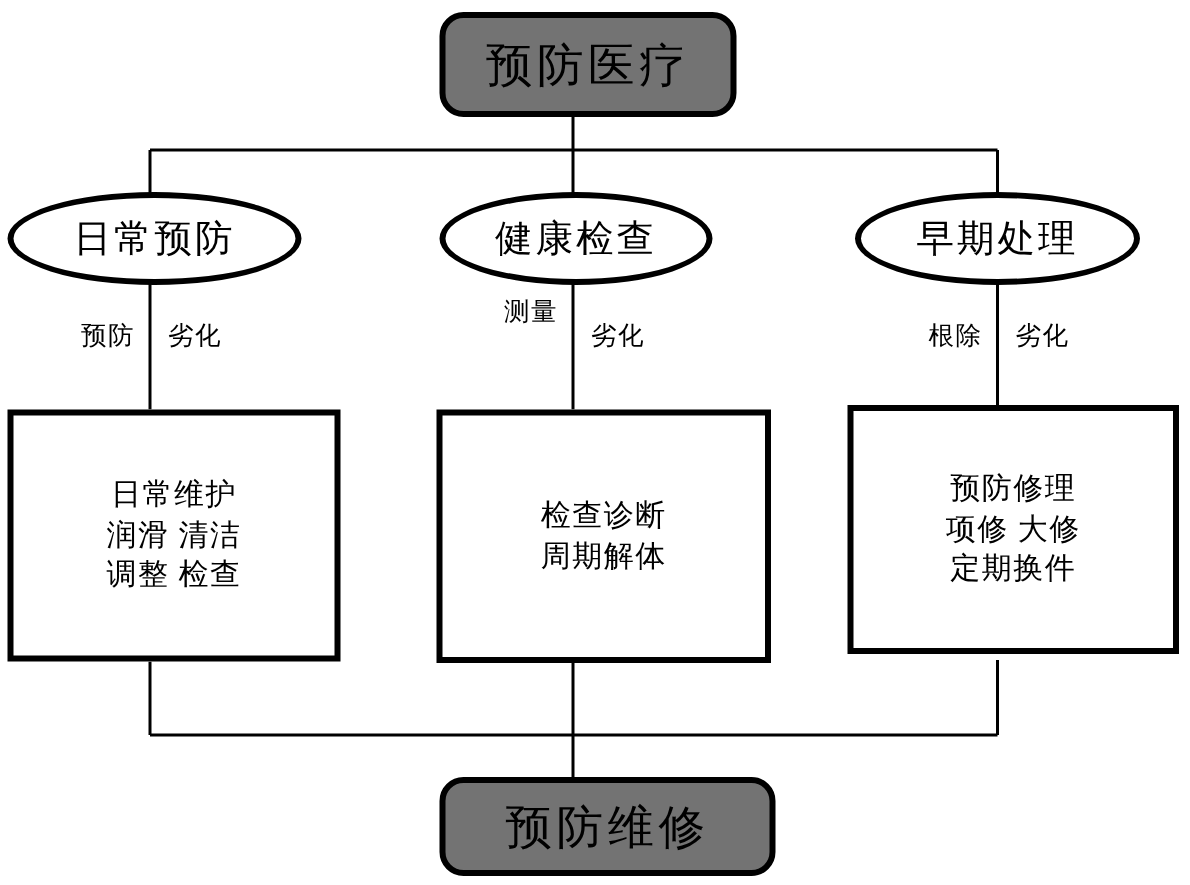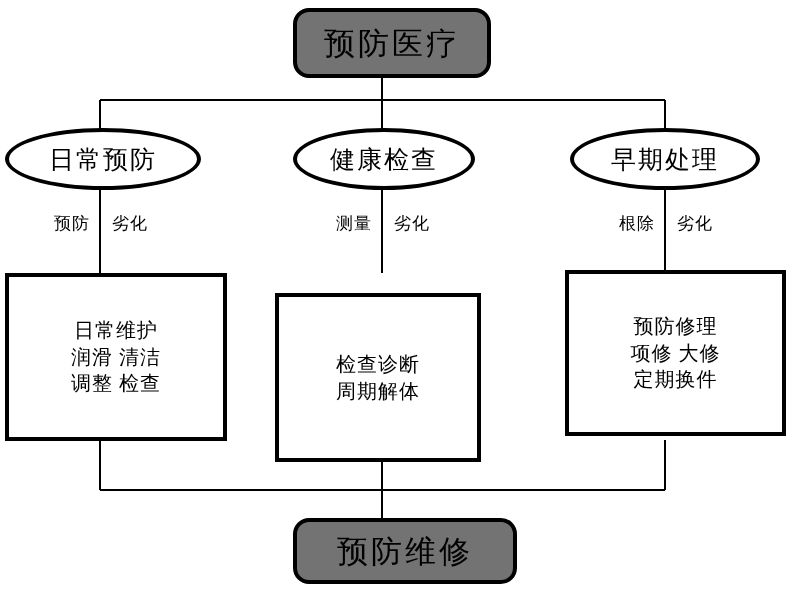--- a/index.html
+++ b/index.html
@@ -131,33 +131,33 @@
     <span class="txt">健康检查</span>
   </div>
 
   <div class="ell" style="left:570px; top:128px; width:190px; height:62px;">
     <span class="txt">早期处理</span>
   </div>
 
   <div class="edgelbl l" style="left:10px; top:215px; width:80px;">预防</div>
   <div class="edgelbl r" style="left:112px; top:215px; width:80px;">劣化</div>
 
-  <div class="edgelbl l" style="left:292px; top:215px; width:80px;">测量</div>
+  <div class="edgelbl l" style="left:292px; top:199px; width:80px;">测量</div>
   <div class="edgelbl r" style="left:394px; top:215px; width:80px;">劣化</div>
 
   <div class="edgelbl l" style="left:575px; top:215px; width:80px;">根除</div>
   <div class="edgelbl r" style="left:677px; top:215px; width:80px;">劣化</div>
 
   <div class="proc" style="left:5px; top:273px; width:222px; height:168px;">
     <span class="ln">日常维护</span>
     <span class="ln">润滑 清洁</span>
     <span class="ln">调整 检查</span>
   </div>
 
-  <div class="proc" style="left:275px; top:273px; width:206px; height:169px;margin-top:20px;">
+  <div class="proc" style="left:291px; top:273px; width:223px; height:169px;">
     <span class="ln">检查诊断</span>
     <span class="ln">周期解体</span>
   </div>
 
   <div class="proc" style="left:565px; top:270px; width:221px; height:166px;">
     <span class="ln">预防修理</span>
     <span class="ln">项修 大修</span>
     <span class="ln">定期换件</span>
   </div>
 

